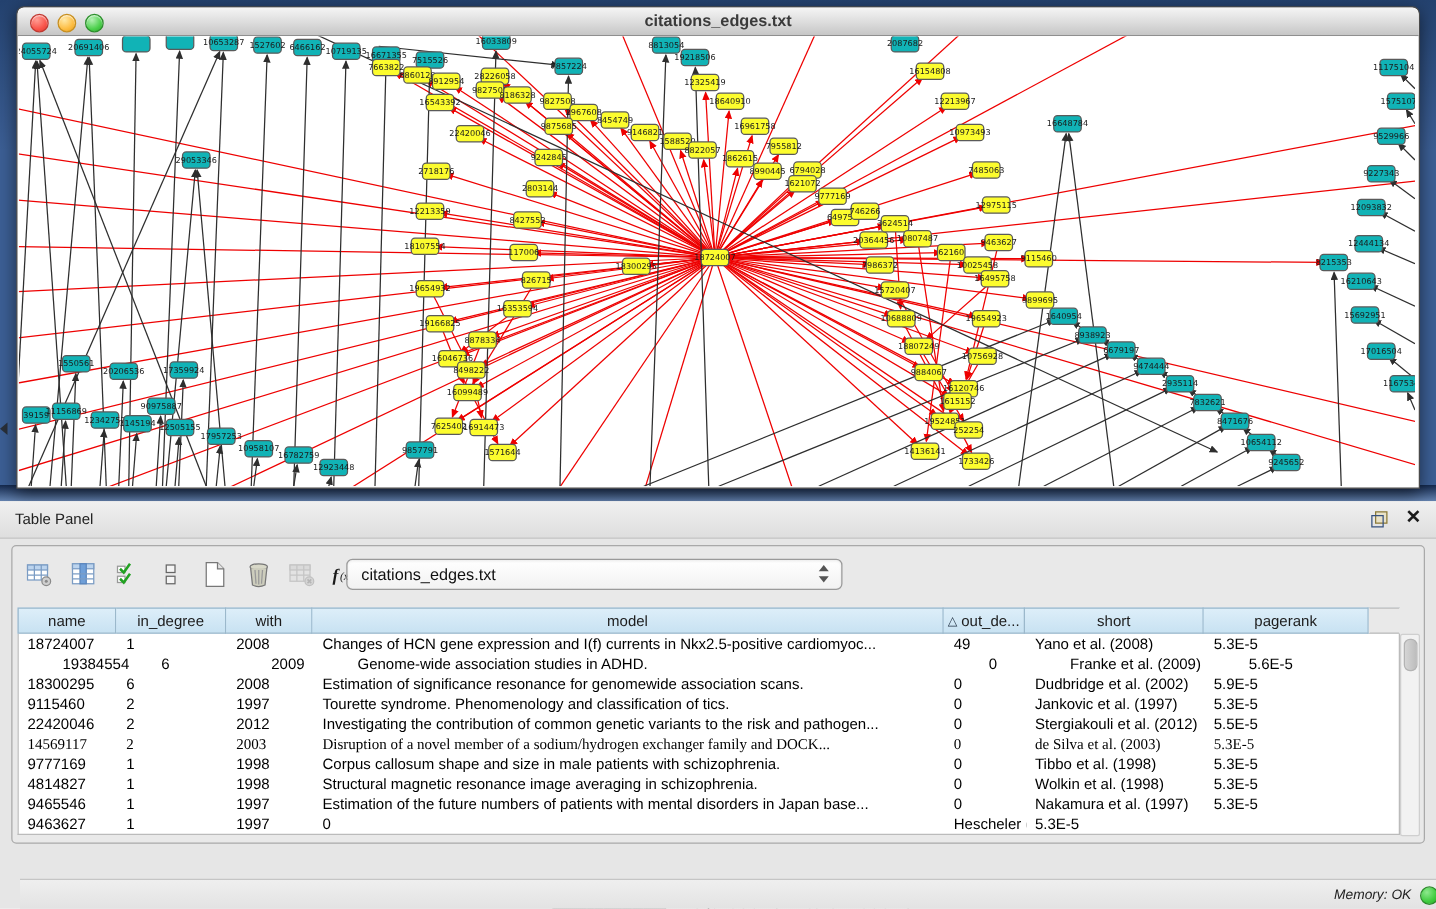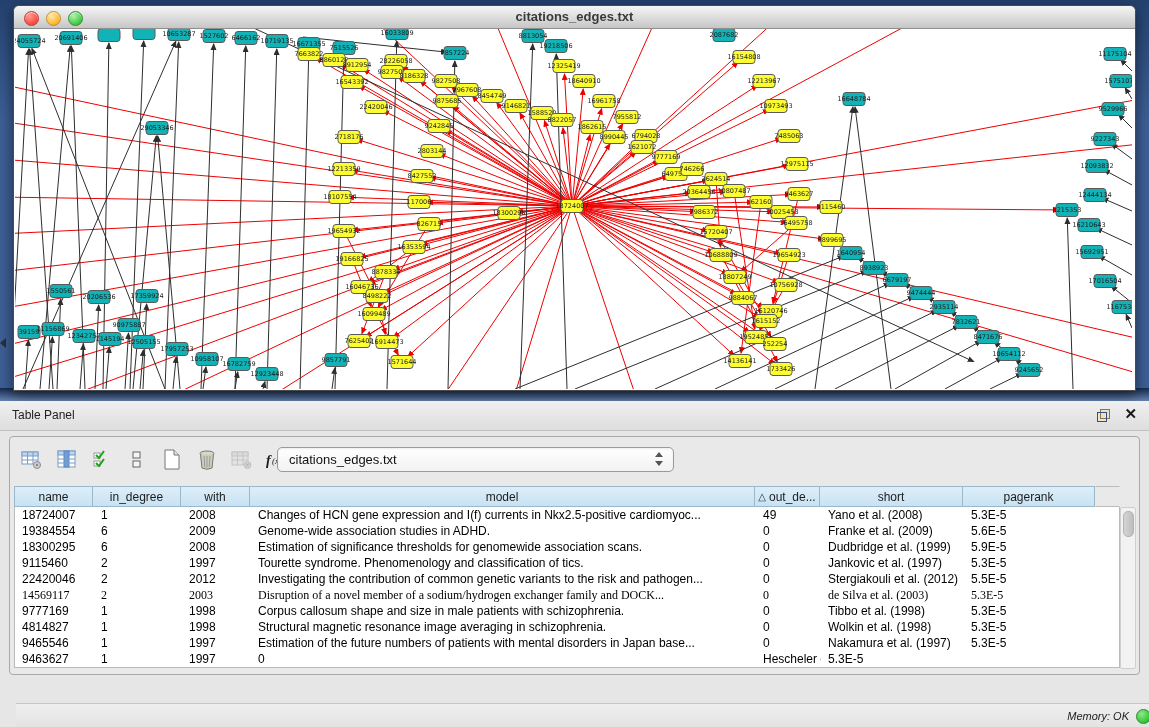--- a/index.html
+++ b/index.html
@@ -886,37 +886,37 @@
           <div class="tr" style="grid-template-columns: 79px 88px 69px 505px 65px 143px 132px 1fr;">
             <div class="td">18724007</div>
             <div class="td">1</div>
             <div class="td">2008</div>
             <div class="td">Changes of HCN gene expression and I(f) currents in Nkx2.5-positive cardiomyoc...</div>
             <div class="td">49</div>
             <div class="td">Yano et al. (2008)</div>
             <div class="td">5.3E-5</div>
             <div class="td"></div>
           </div>
-          <div class="tr" style="grid-template-columns: 79px 88px 69px 505px 65px 143px 132px 1fr;">
+          <div class="tr" style="grid-template-columns: 79px 88px 69px 505px 65px 143px 132px 1fr; margin-left: 28px;">
             <div class="td">19384554</div>
             <div class="td">6</div>
             <div class="td">2009</div>
             <div class="td">Genome-wide association studies in ADHD.</div>
             <div class="td">0</div>
             <div class="td">Franke et al. (2009)</div>
             <div class="td">5.6E-5</div>
             <div class="td"></div>
           </div>
           <div class="tr" style="grid-template-columns: 79px 88px 69px 505px 65px 143px 132px 1fr;">
             <div class="td">18300295</div>
             <div class="td">6</div>
             <div class="td">2008</div>
-            <div class="td">Estimation of significance thresholds for genomewide association scans.</div>
+            <div class="td">Estimation of significance resonance for genomewide association scans.</div>
             <div class="td">0</div>
-            <div class="td">Dudbridge et al. (1999)</div>
+            <div class="td">Dudbridge et al. (2002)</div>
             <div class="td">5.9E-5</div>
             <div class="td"></div>
           </div>
           <div class="tr" style="grid-template-columns: 79px 88px 69px 505px 65px 143px 132px 1fr;">
             <div class="td">9115460</div>
             <div class="td">2</div>
             <div class="td">1997</div>
             <div class="td">Tourette syndrome. Phenomenology and classification of tics.</div>
             <div class="td">0</div>
             <div class="td">Jankovic et al. (1997)</div>

